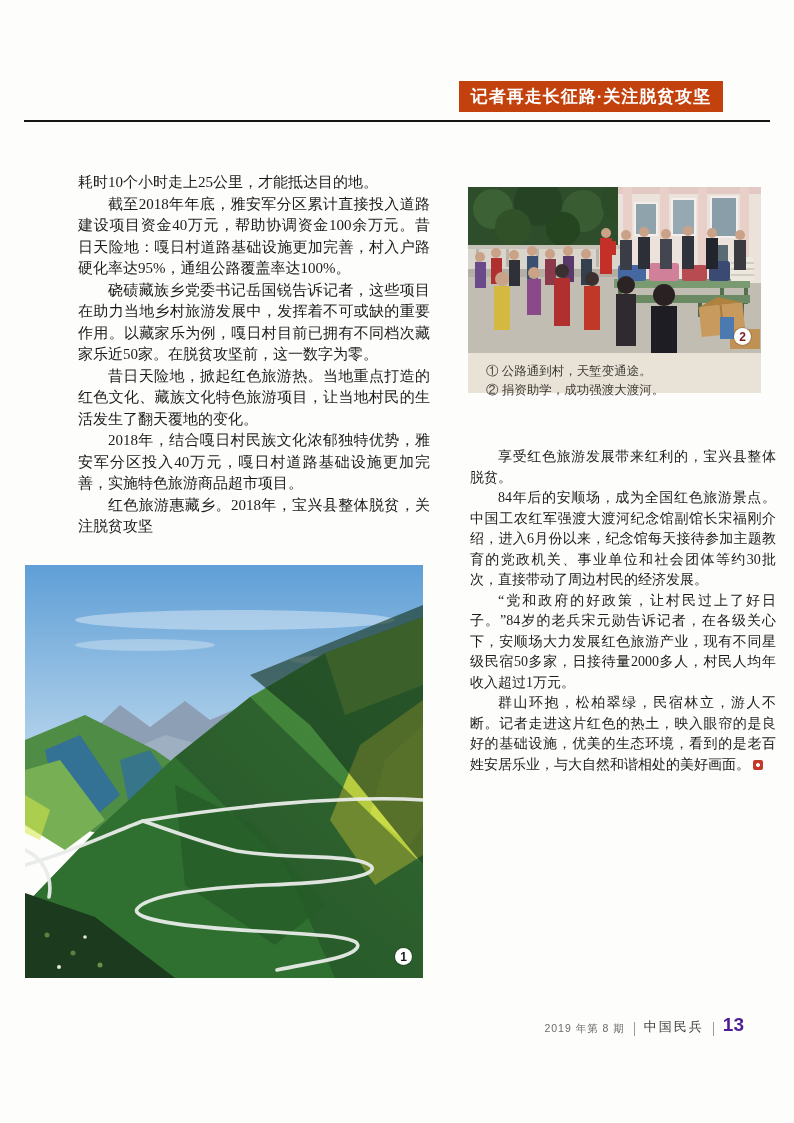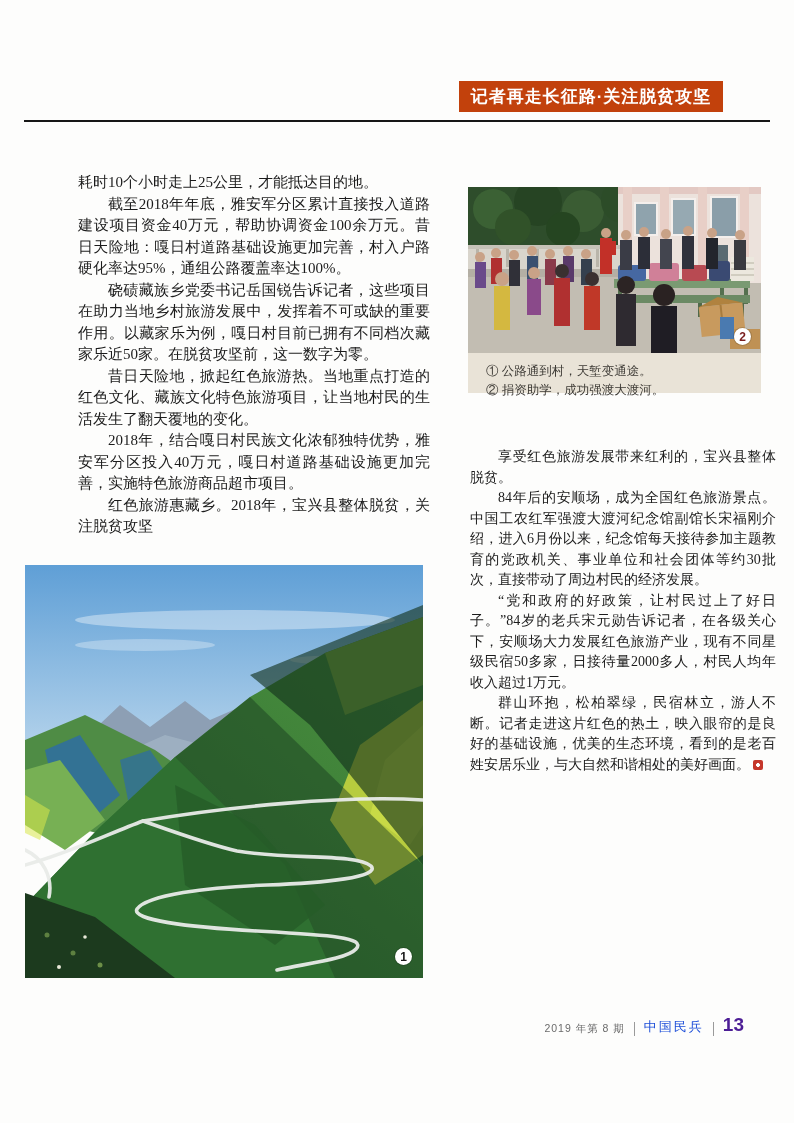--- a/index.html
+++ b/index.html
@@ -52,21 +52,21 @@
     font-size:12.5px;line-height:19px;color:#3d3a35;
   }
   .caption-box div{white-space:nowrap;}
   
   .footer{
     position:absolute;top:1016px;right:50px;height:20px;
     display:flex;align-items:flex-end;gap:9px;
     font-family:"Liberation Sans","DejaVu Sans",sans-serif;
   }
   .footer .issue{font-size:10.5px;color:#6b6b6b;letter-spacing:1px;}
-  .footer .mag{font-size:13px;color:#1d4ed8;letter-spacing:2px;}
+  .footer .mag{font-size:13px;color:#404040;letter-spacing:2px;}
   .footer .pagenum{font-size:19px;font-weight:bold;color:#4c1d95;font-stretch:condensed;}
   .footer .divider{width:1px;height:14px;background:#9a9a9a;}
 </style>
 </head>
 <body>
 
 <div class="page">
 
   <div class="banner">
     <span>记者再走长征路·关注脱贫攻坚</span>

